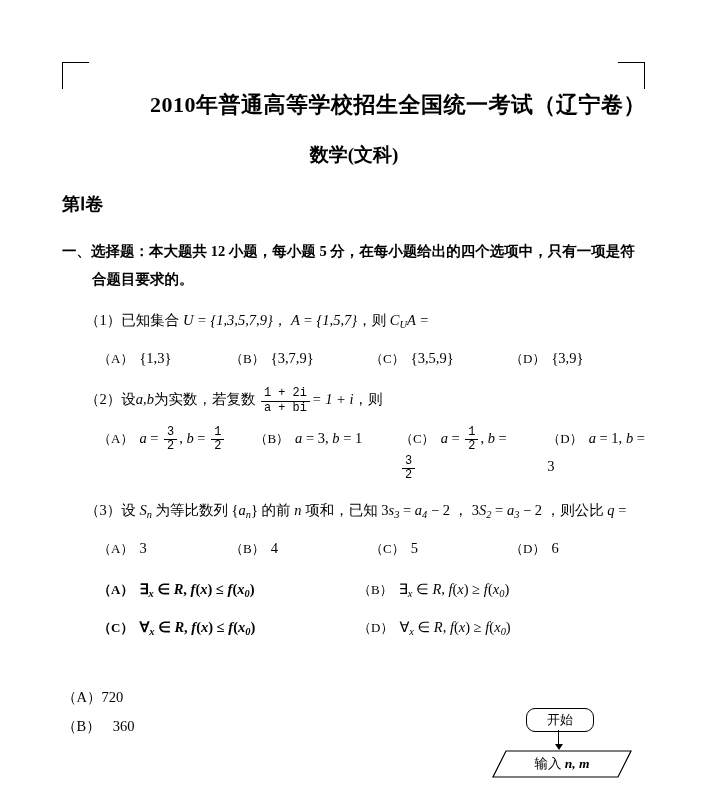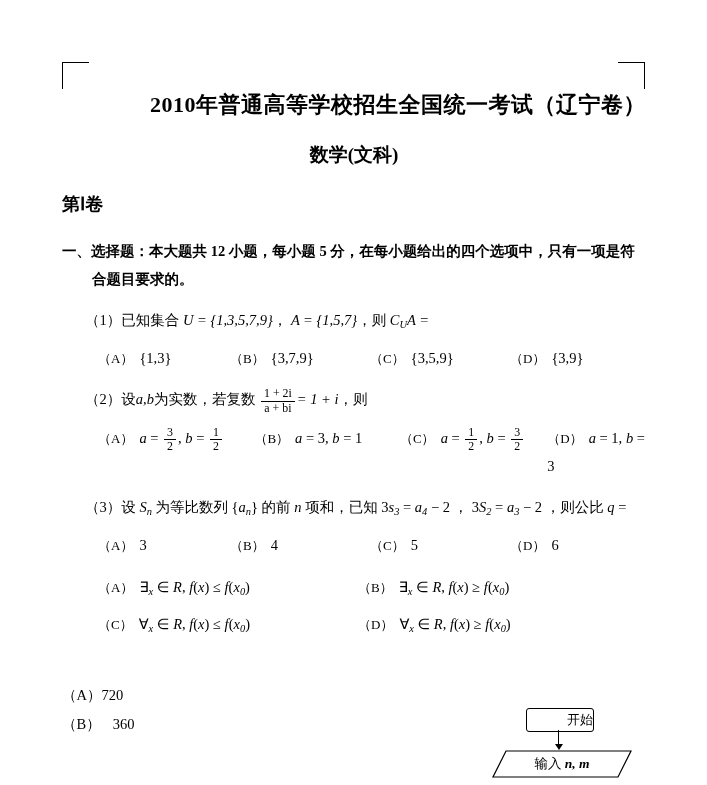--- a/index.html
+++ b/index.html
@@ -109,21 +109,21 @@
   .w-c { width: 120px; }
 
   .w2-a { width: 150px; }
   .w2-b { width: 138px; }
   .w2-c { width: 140px; }
 
   .w3-a { width: 112px; }
   .w3-b { width: 120px; }
   .w3-c { width: 120px; }
 
-  .w4-a { width: 240px; }
+  .w4-a { width: 240px; font-weight: bold; }
 
   .stack { padding-left: 36px; margin-top: 10px; }
   .stack .line { line-height: 2.0; }
 
   
   i, .mi {
     font-family: "Liberation Serif", serif;
     font-style: italic;
   }
   .sub {
@@ -136,42 +136,43 @@
     vertical-align: 0.5em;
     font-style: italic;
   }
   .frac {
     display: inline-block;
     vertical-align: middle;
     text-align: center;
     font-size: 0.82em;
     line-height: 1.15;
     margin: 0 2px;
+    font-family: Liberation Mono, monospace;
   }
   .frac .num { display: block; border-bottom: 1px solid #000; padding: 0 3px; }
   .frac .den { display: block; padding: 0 3px; }
 
   
   .flow {
     position: absolute;
     left: 470px;
     top: 700px;
     width: 200px;
     height: 90px;
   }
   .flow-start {
     position: absolute;
     left: 56px;
     top: 8px;
     width: 66px;
     height: 22px;
     border: 1.2px solid #000;
-    border-radius: 3px;
+    border-radius: 9px;
     font-size: 13px;
-    text-align: right;
+    text-align: center;
     line-height: 22px;
   }
   .flow-arrow1 {
     position: absolute;
     left: 88px;
     top: 30px;
     width: 0;
     height: 18px;
     border-left: 1.2px solid #000;
   }

